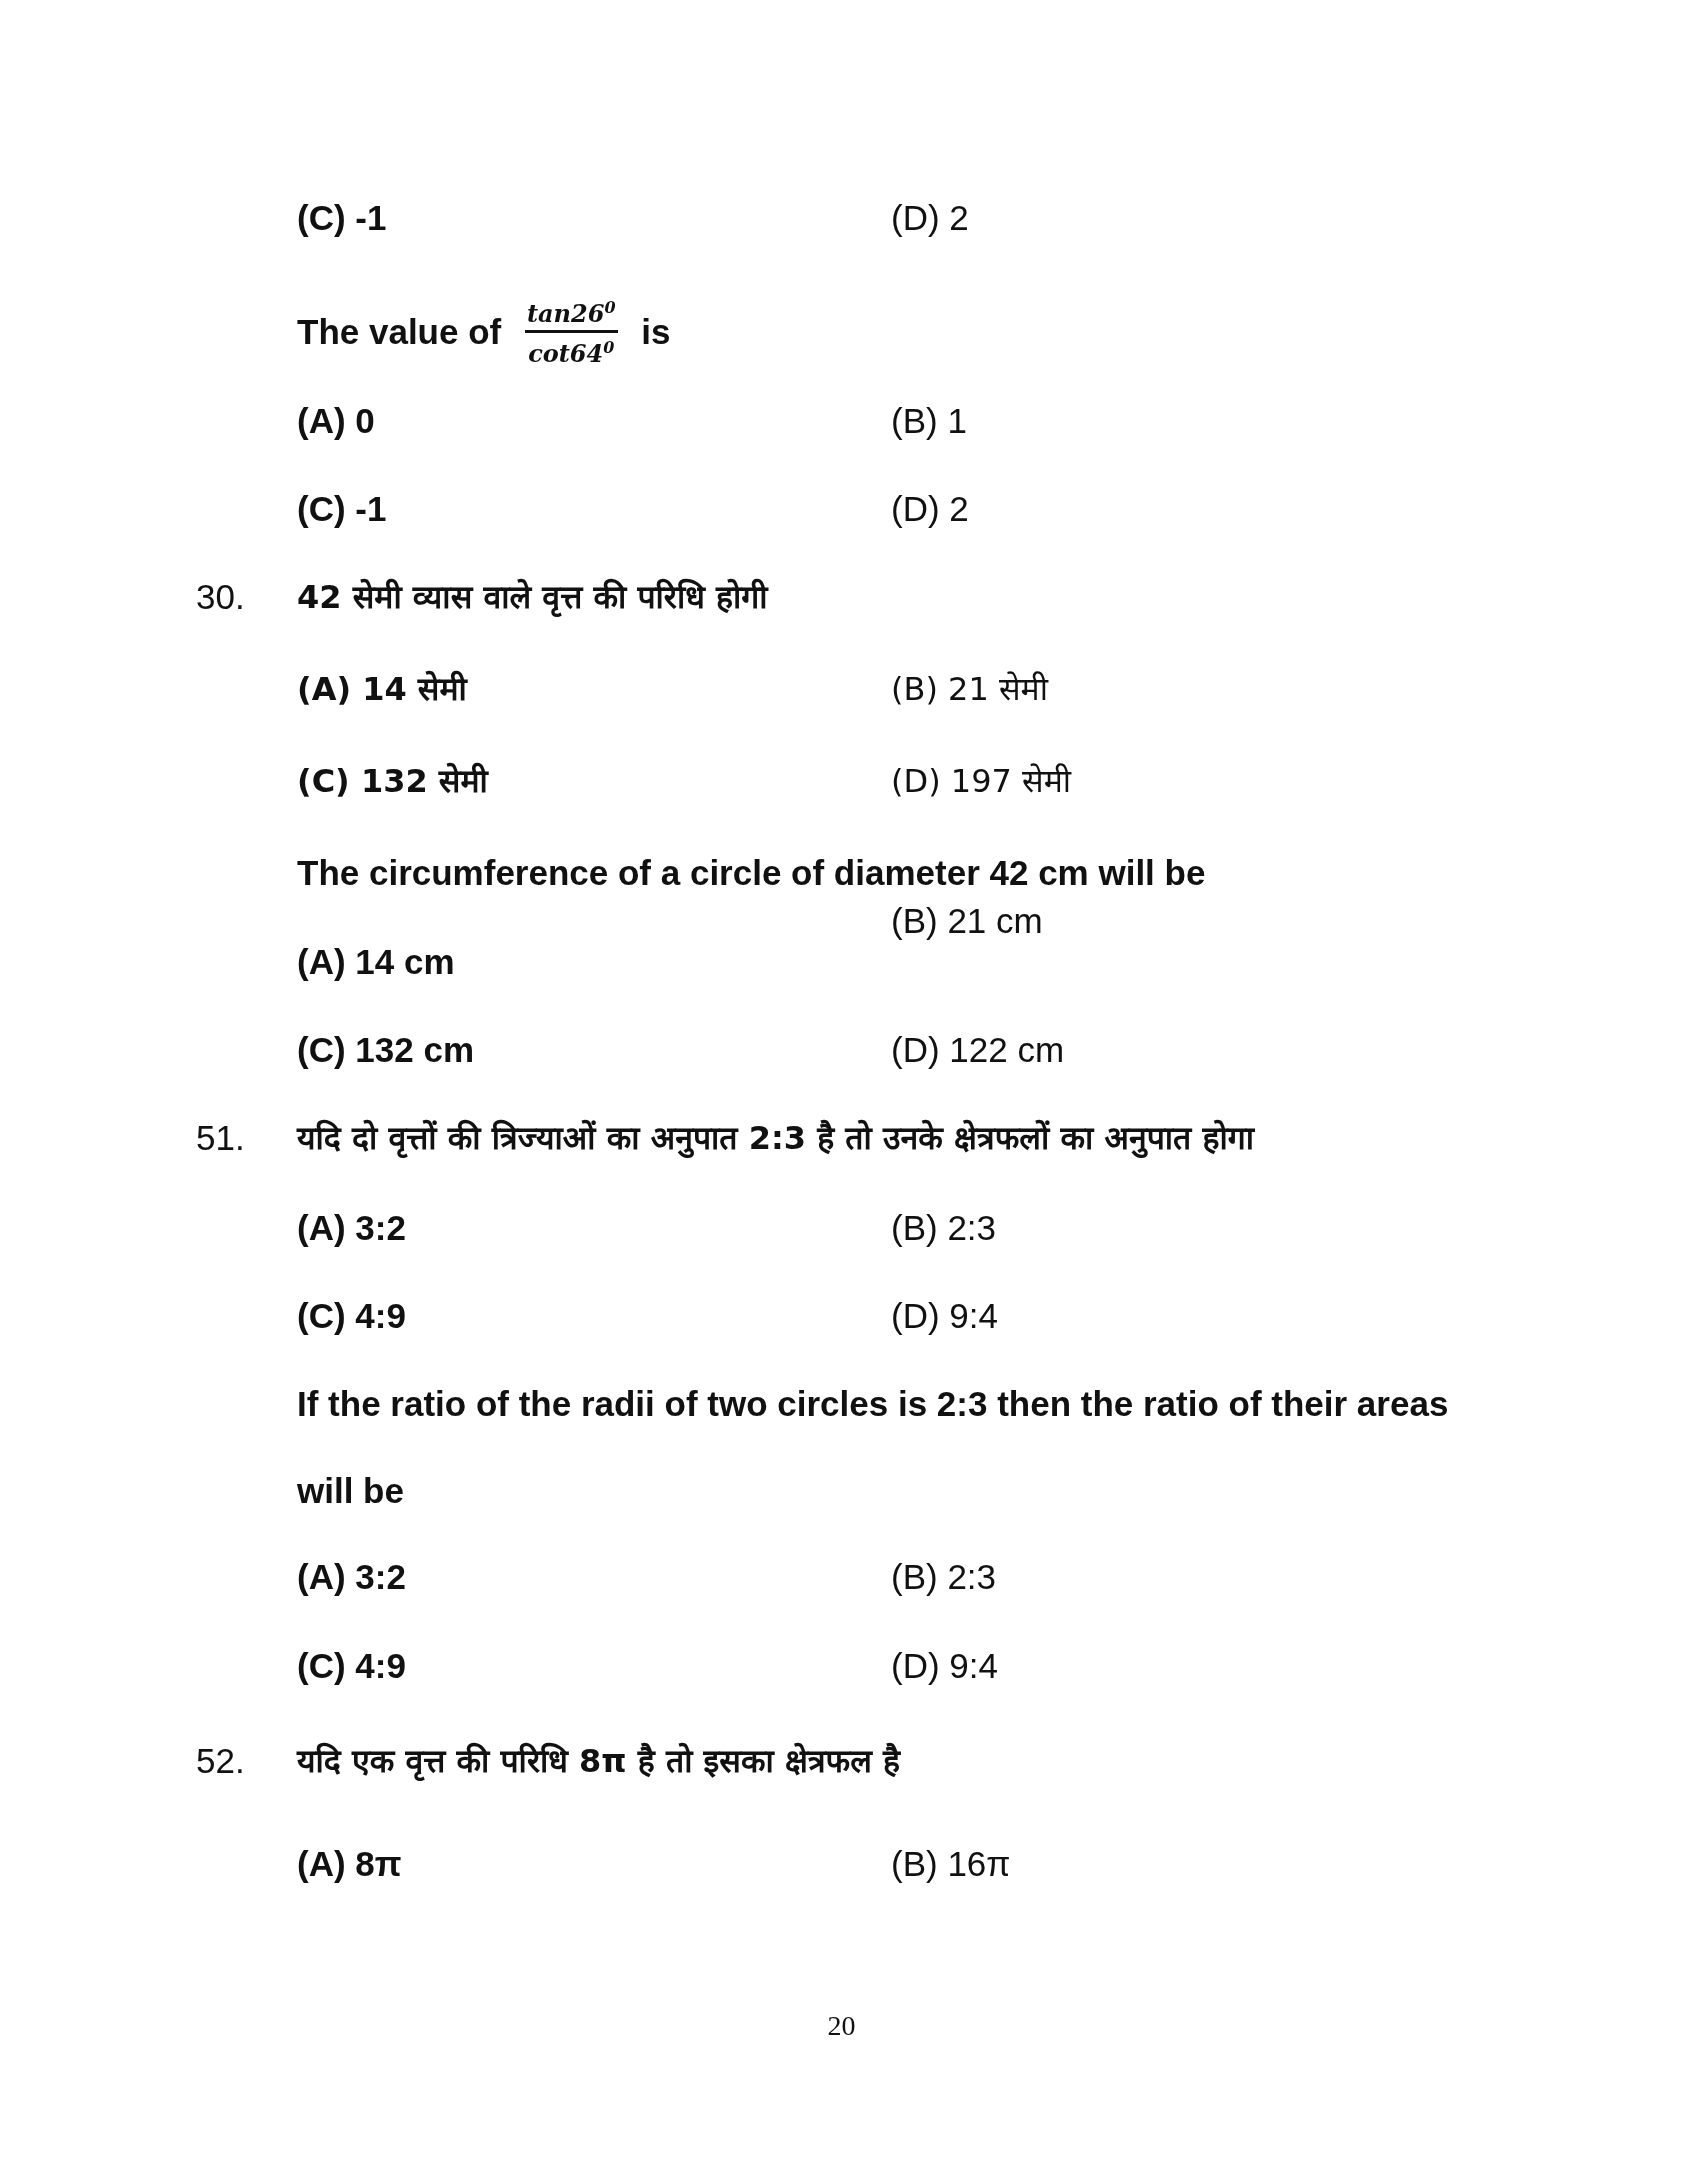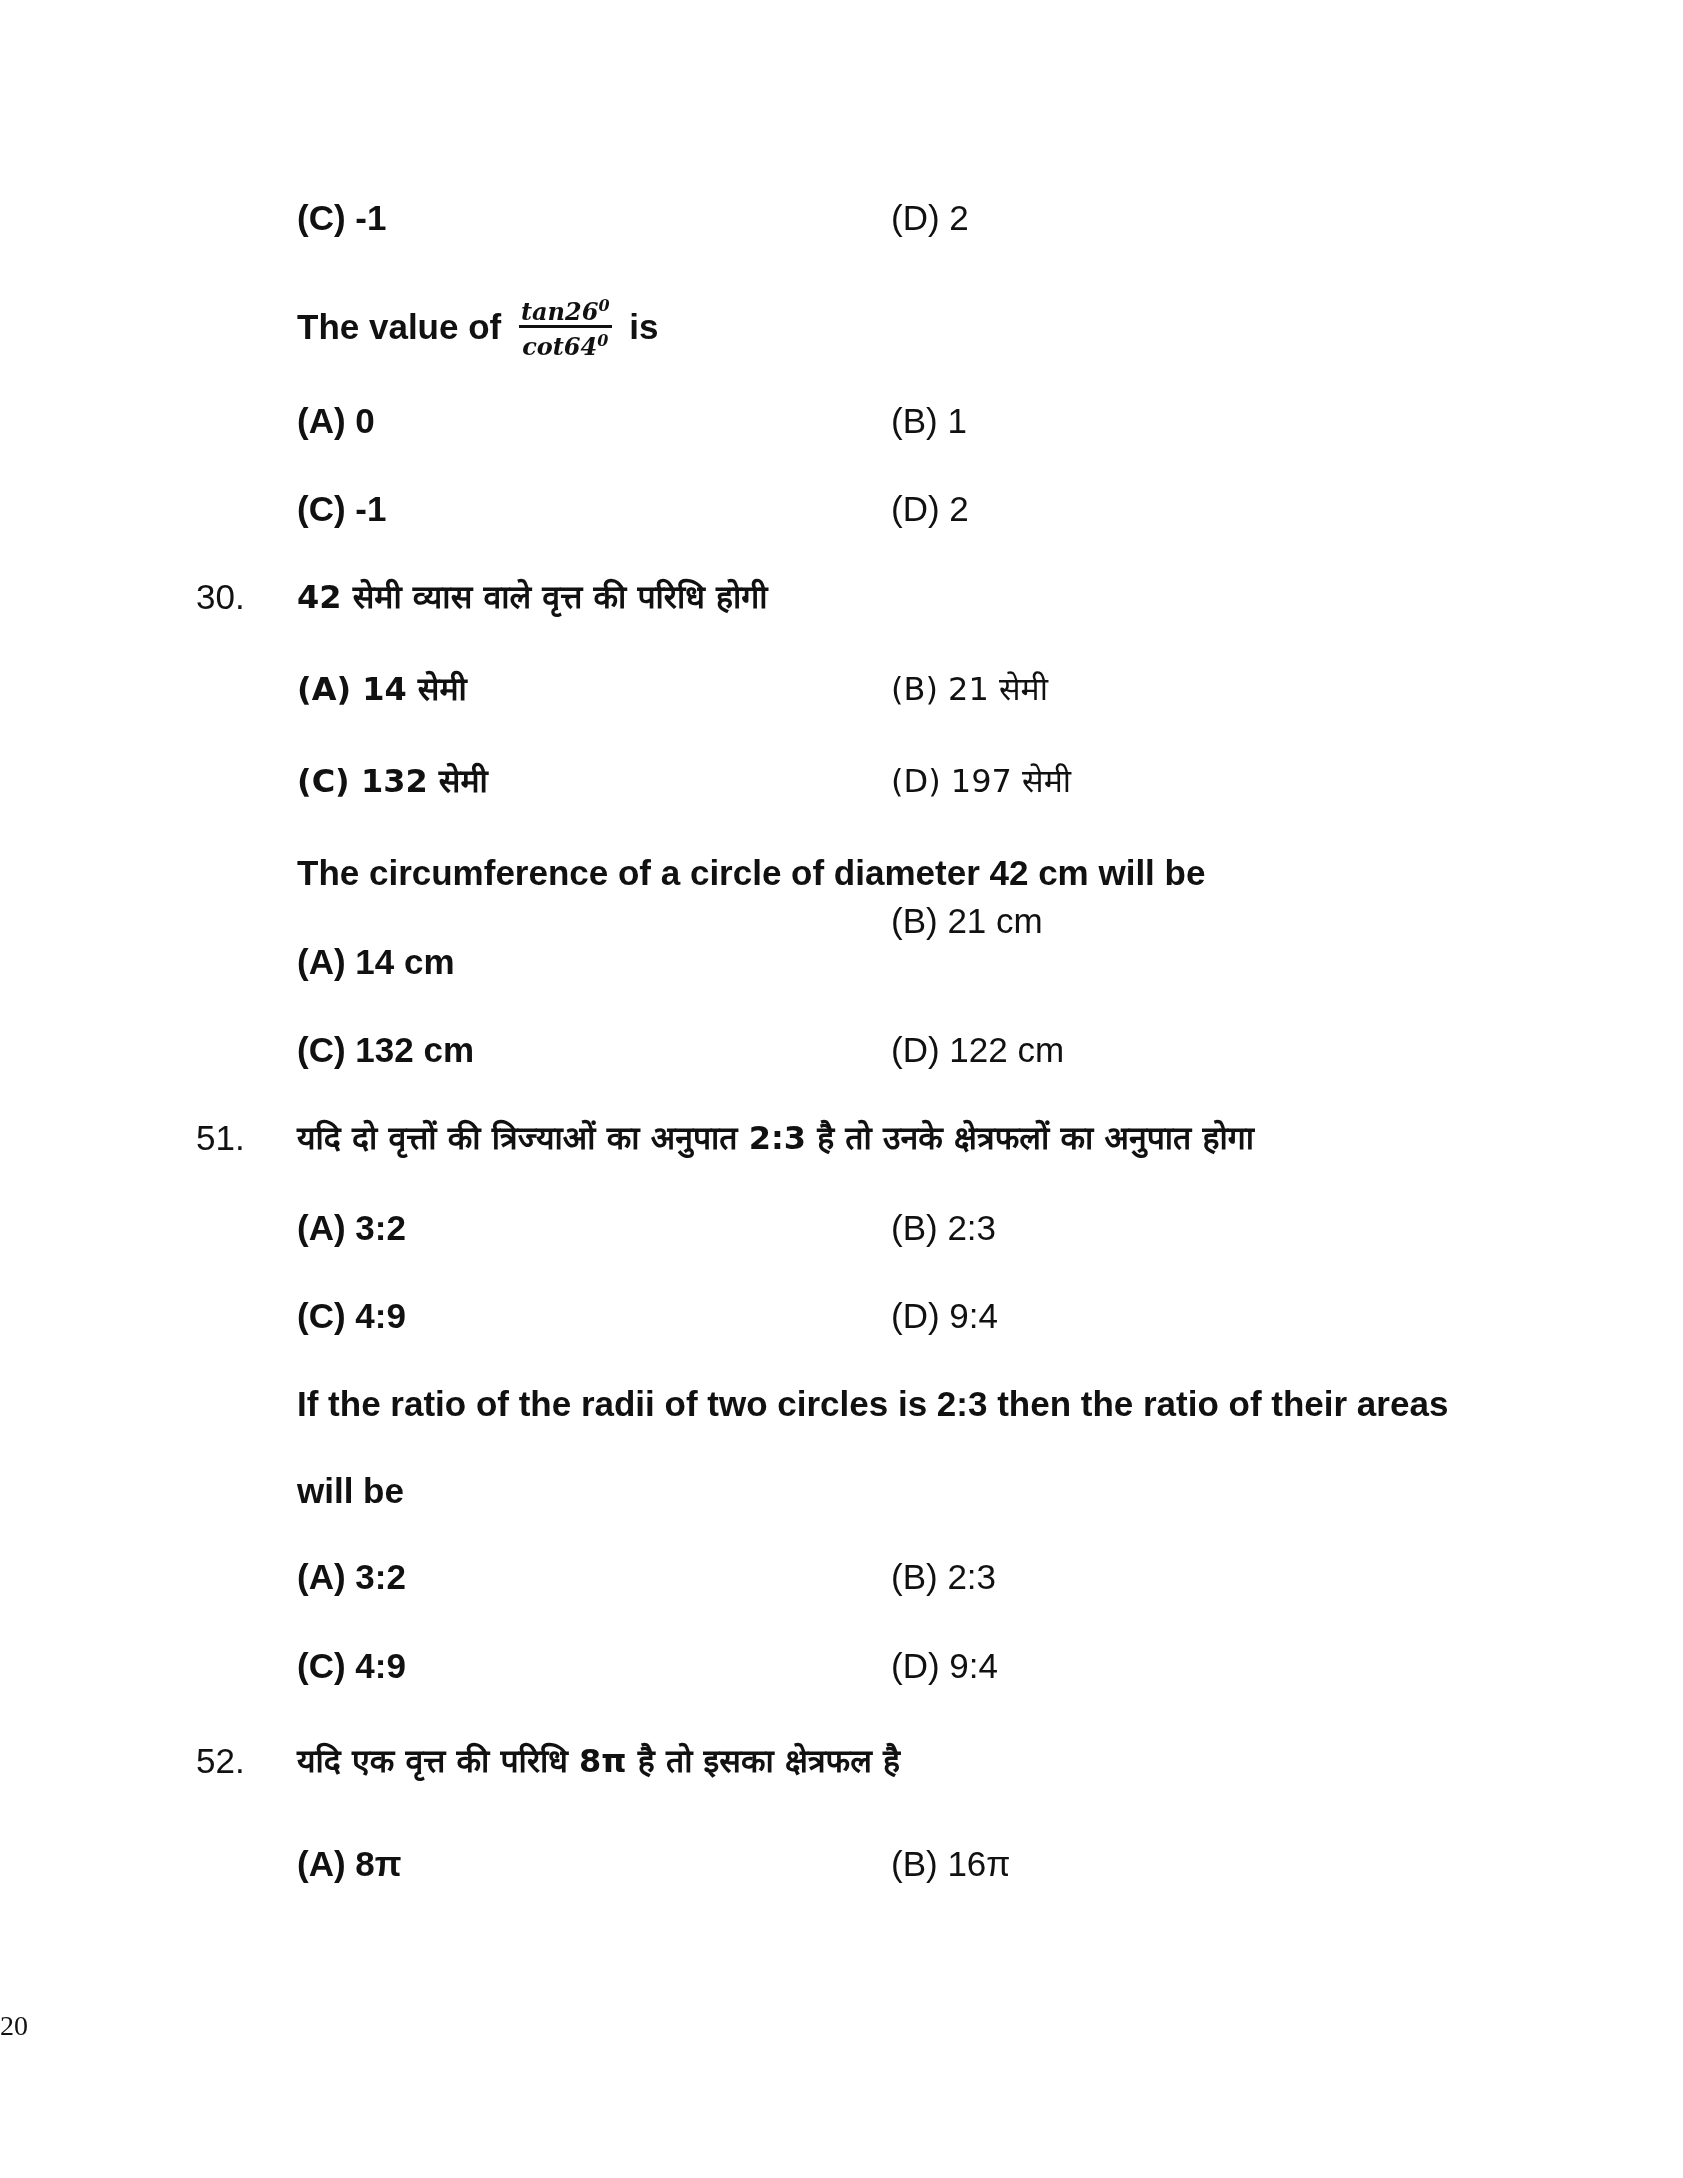--- a/index.html
+++ b/index.html
@@ -10,27 +10,27 @@
   .line {
     position: absolute; font-size: 35px; line-height: 40px; white-space: nowrap;
   }
   .qnum { position: absolute; left: 196px; font-size: 35px; line-height: 40px; }
   .colA { left: 297px; font-weight: bold; }
   .colB { left: 891px; }
   .hindi { font-family: "DejaVu Sans", sans-serif; font-size: 32px; }
   .frac {
     display: inline-block; vertical-align: middle; text-align: center;
     font-family: "DejaVu Serif", serif; font-style: italic; font-size: 24px;
-    line-height: 25px; margin: 0 8px; position: relative; top: -4px;
+    line-height: 30px; margin: 0 14px; position: relative; top: -4px;
   }
   .frac .num { display: block; border-bottom: 3px solid #111; padding: 0 2px 1px; }
   .frac .den { display: block; padding-top: 0; }
   .frac sup { font-size: 16px; }
   .page-num {
-    position: absolute; left: 0; width: 1683px; top: 2010px; 
+    position: absolute; left: 0; width: 1683px; top: 2010px; text-align: center;
     font-family: "Liberation Serif", serif; font-size: 28px;
   }
 </style>
 </head>
 <body>
 
 <div class="line colA" style="top:198px">(C) -1</div>
 <div class="line colB" style="top:198px">(D) 2</div>
 
 <div class="line colA" style="top:297px">

